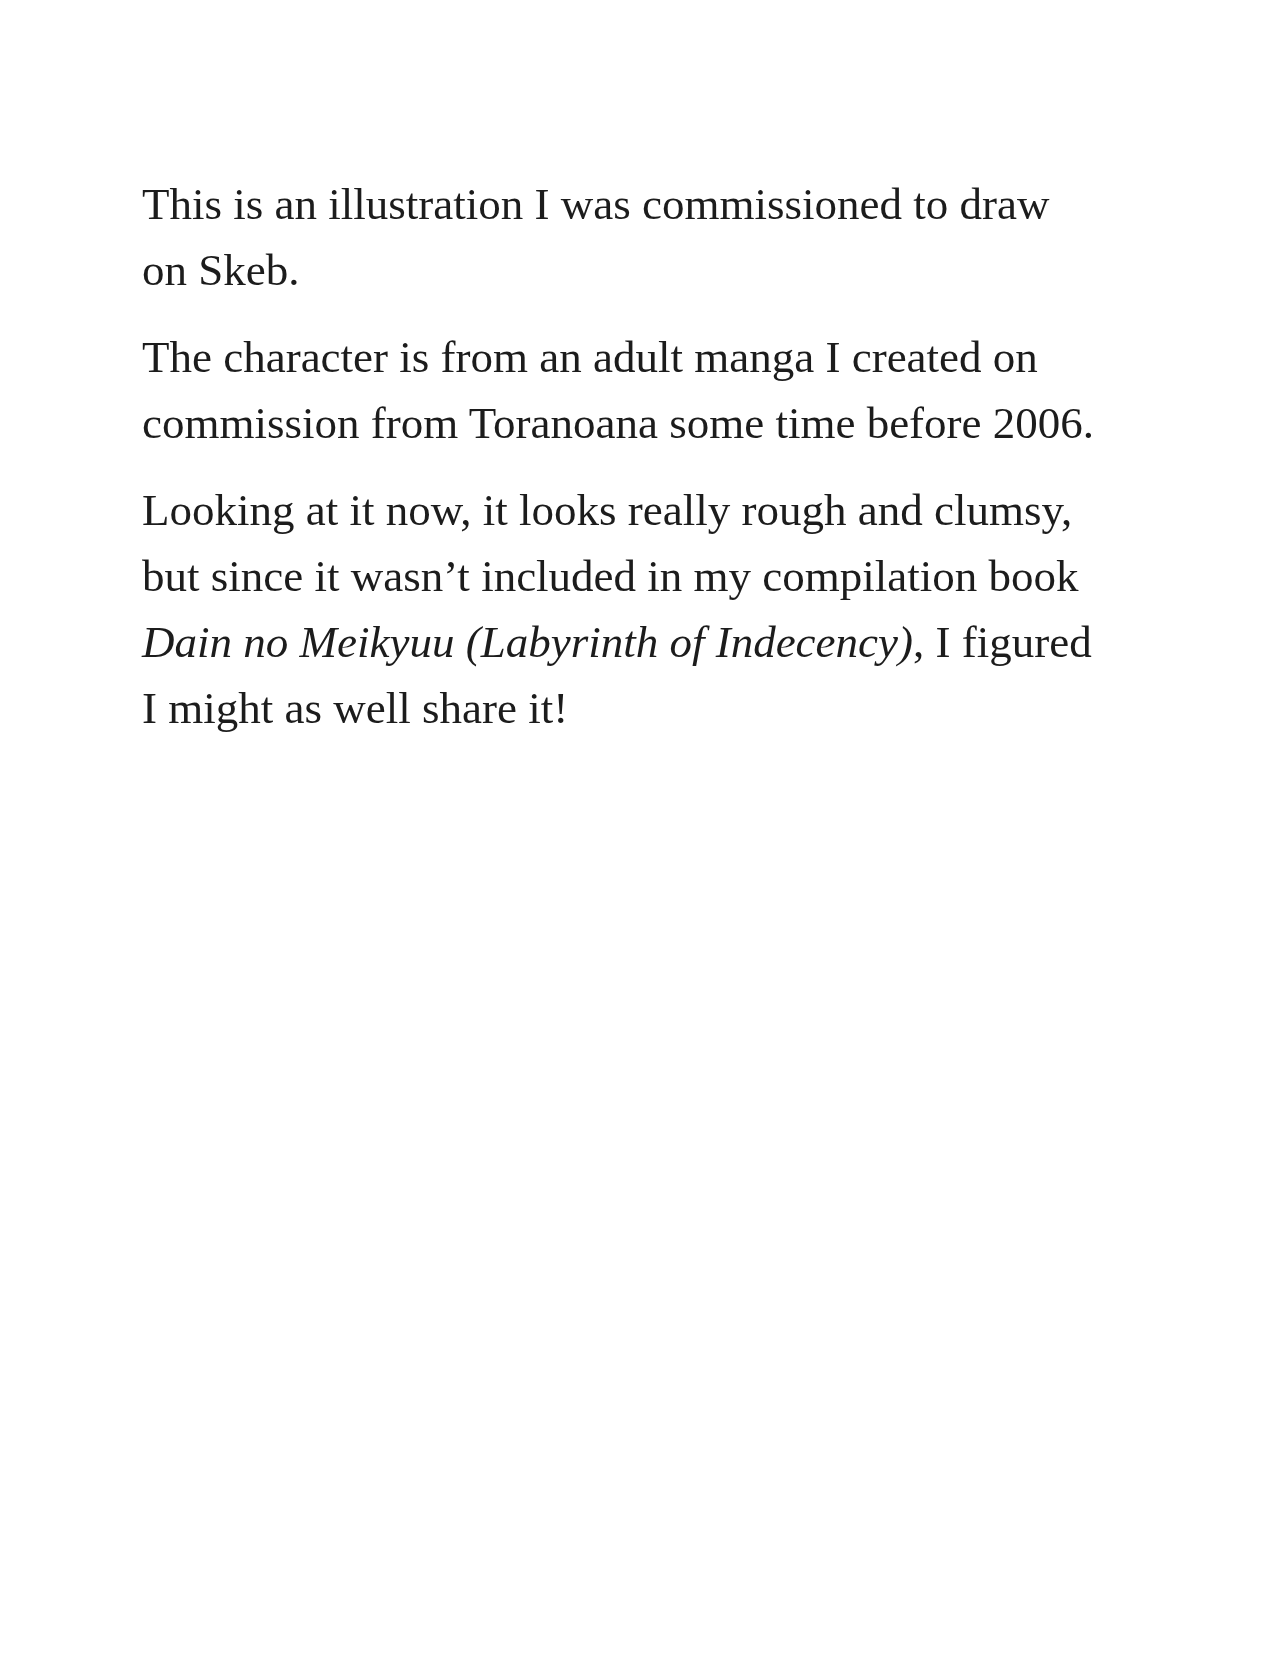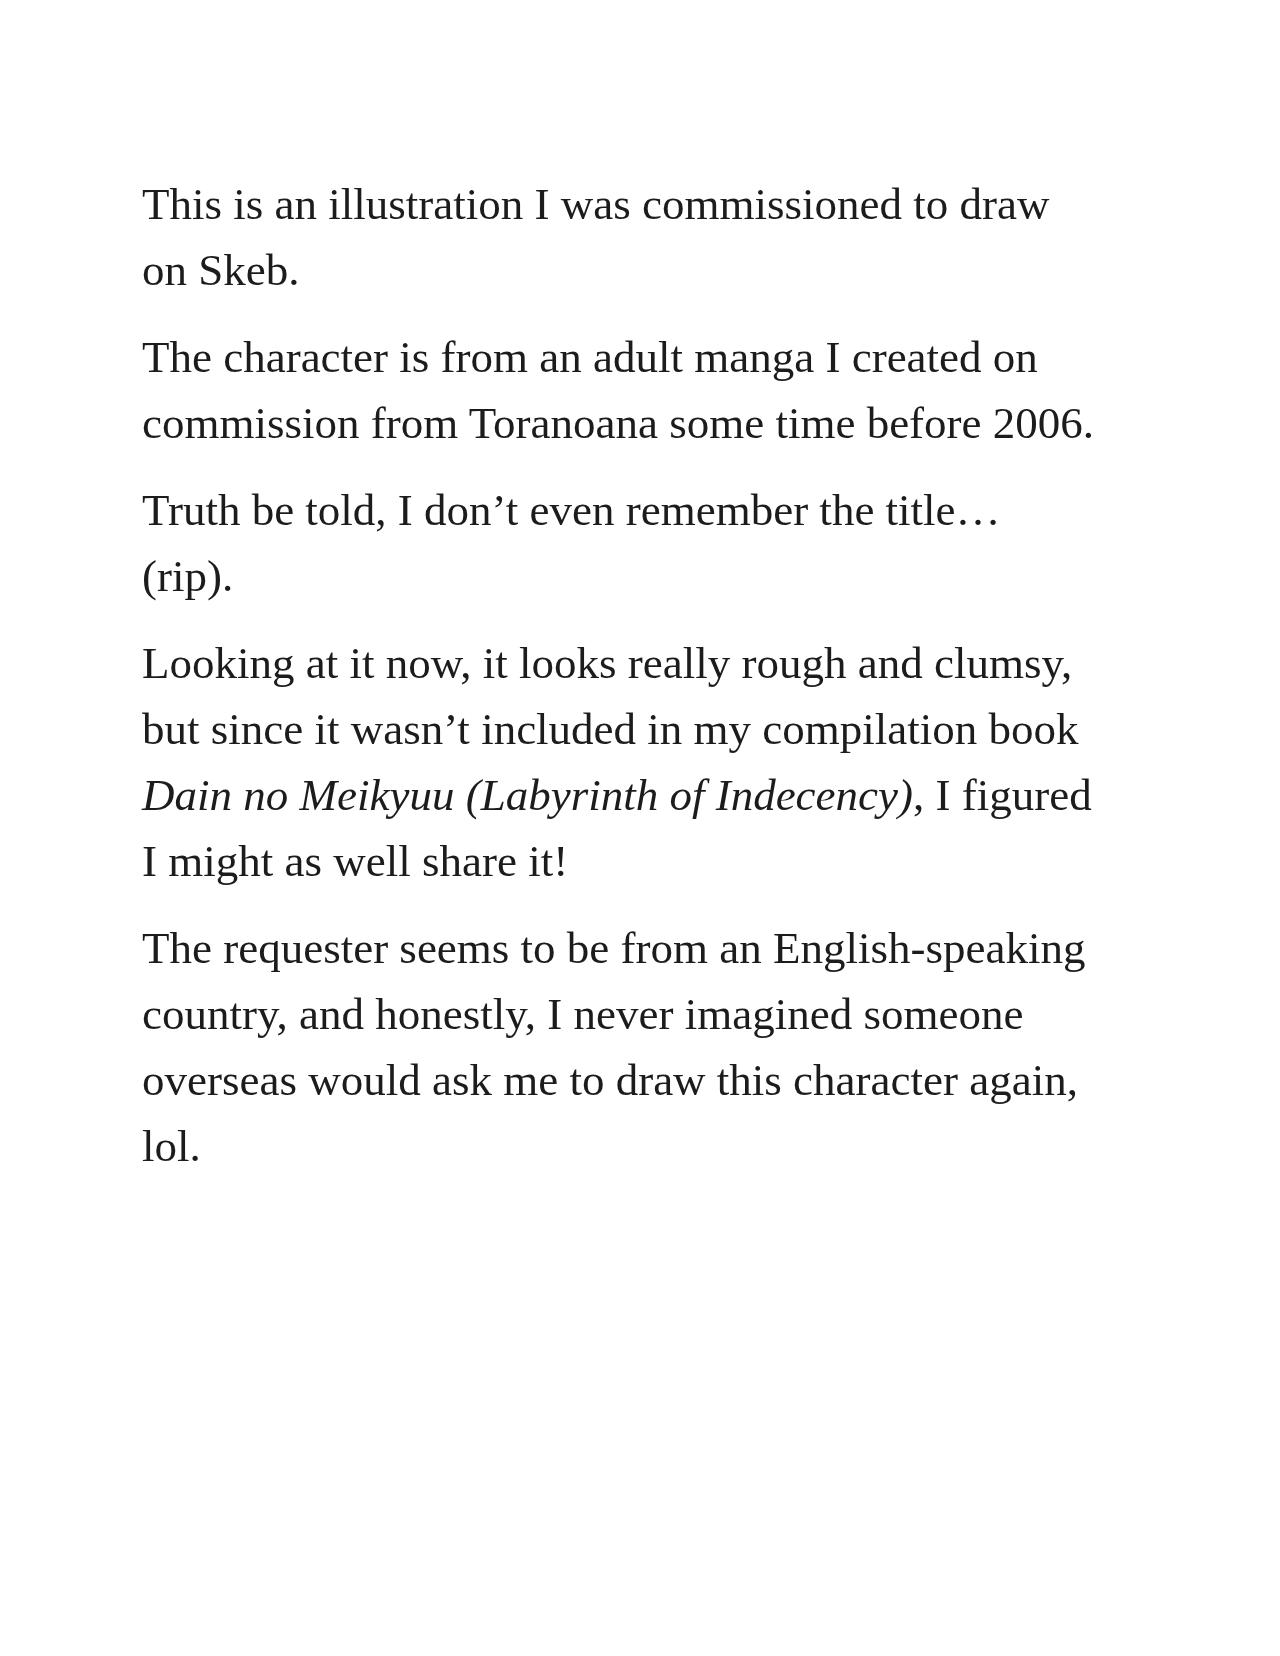--- a/index.html
+++ b/index.html
@@ -31,17 +31,15 @@
       margin-top: 14px;
     }
   </style>
 </head>
 <body>
 
 <main class="page">
   <article class="article">
     <p class="para">This is an illustration I was commissioned to draw on Skeb.</p>
     <p class="para">The character is from an adult manga I created on commission from Toranoana some time before 2006.</p>
-    <p class="para">Truth be told, I don’t even remember the title… (rip).</p>
     <p class="para"><span>Looking at it now, it looks really rough and clumsy, but since it wasn’t included in my compilation book </span><em class="book">Dain no Meikyuu (Labyrinth of Indecency)</em><span>, I figured I might as well share it!</span></p>
-    <p class="para">The requester seems to be from an English-speaking country, and honestly, I never imagined someone overseas would ask me to draw this character again, lol.</p>
   </article>
 </main>
 
 </body></html>

